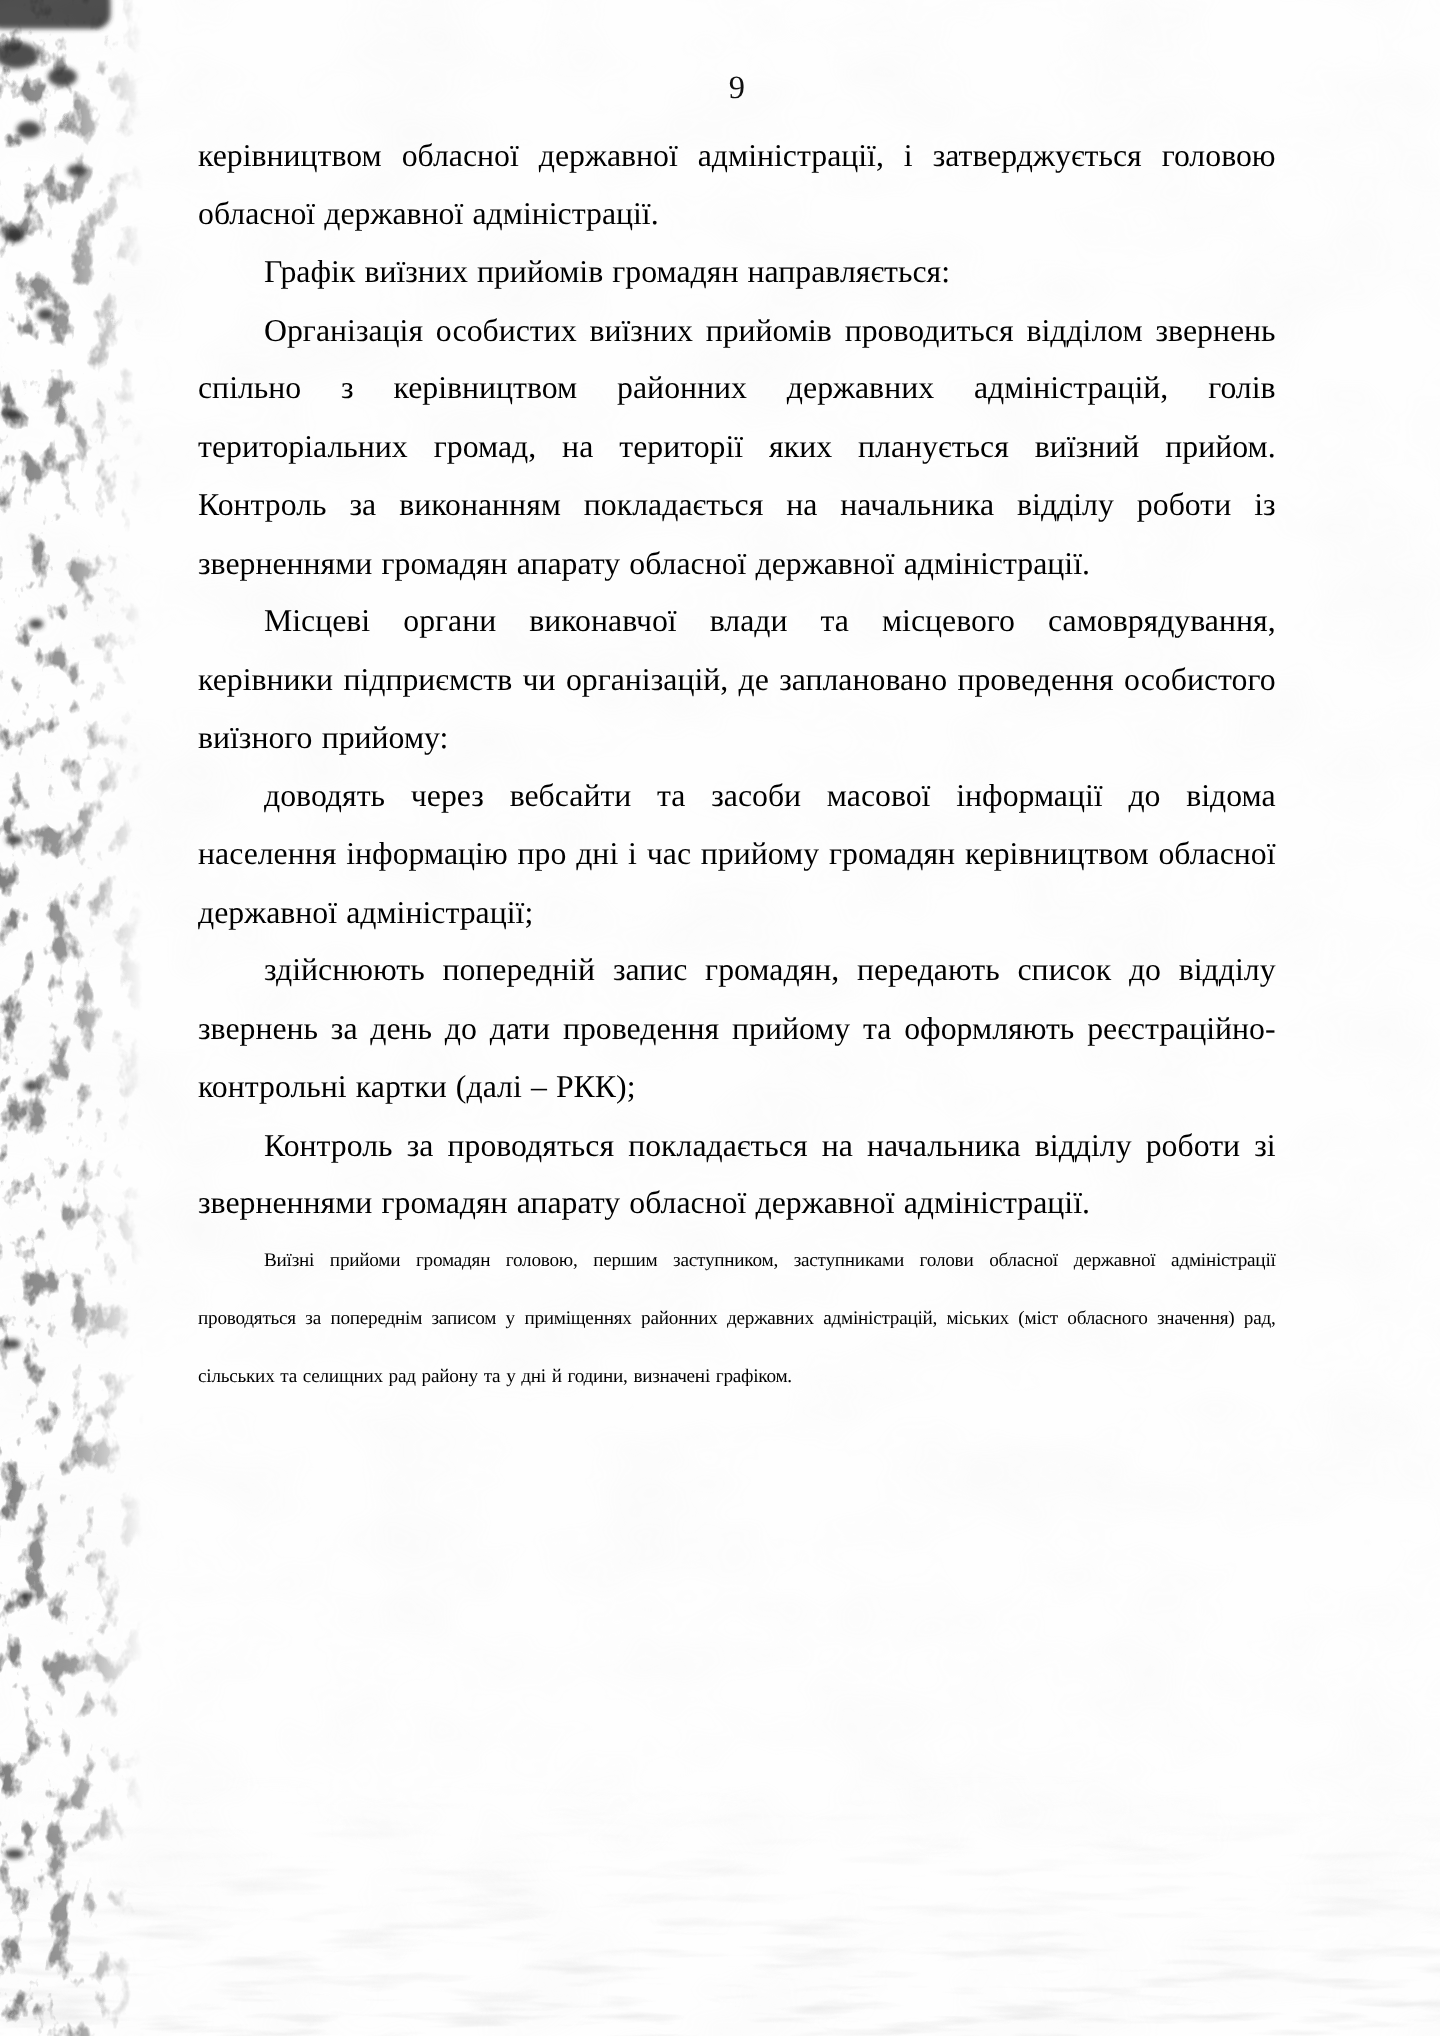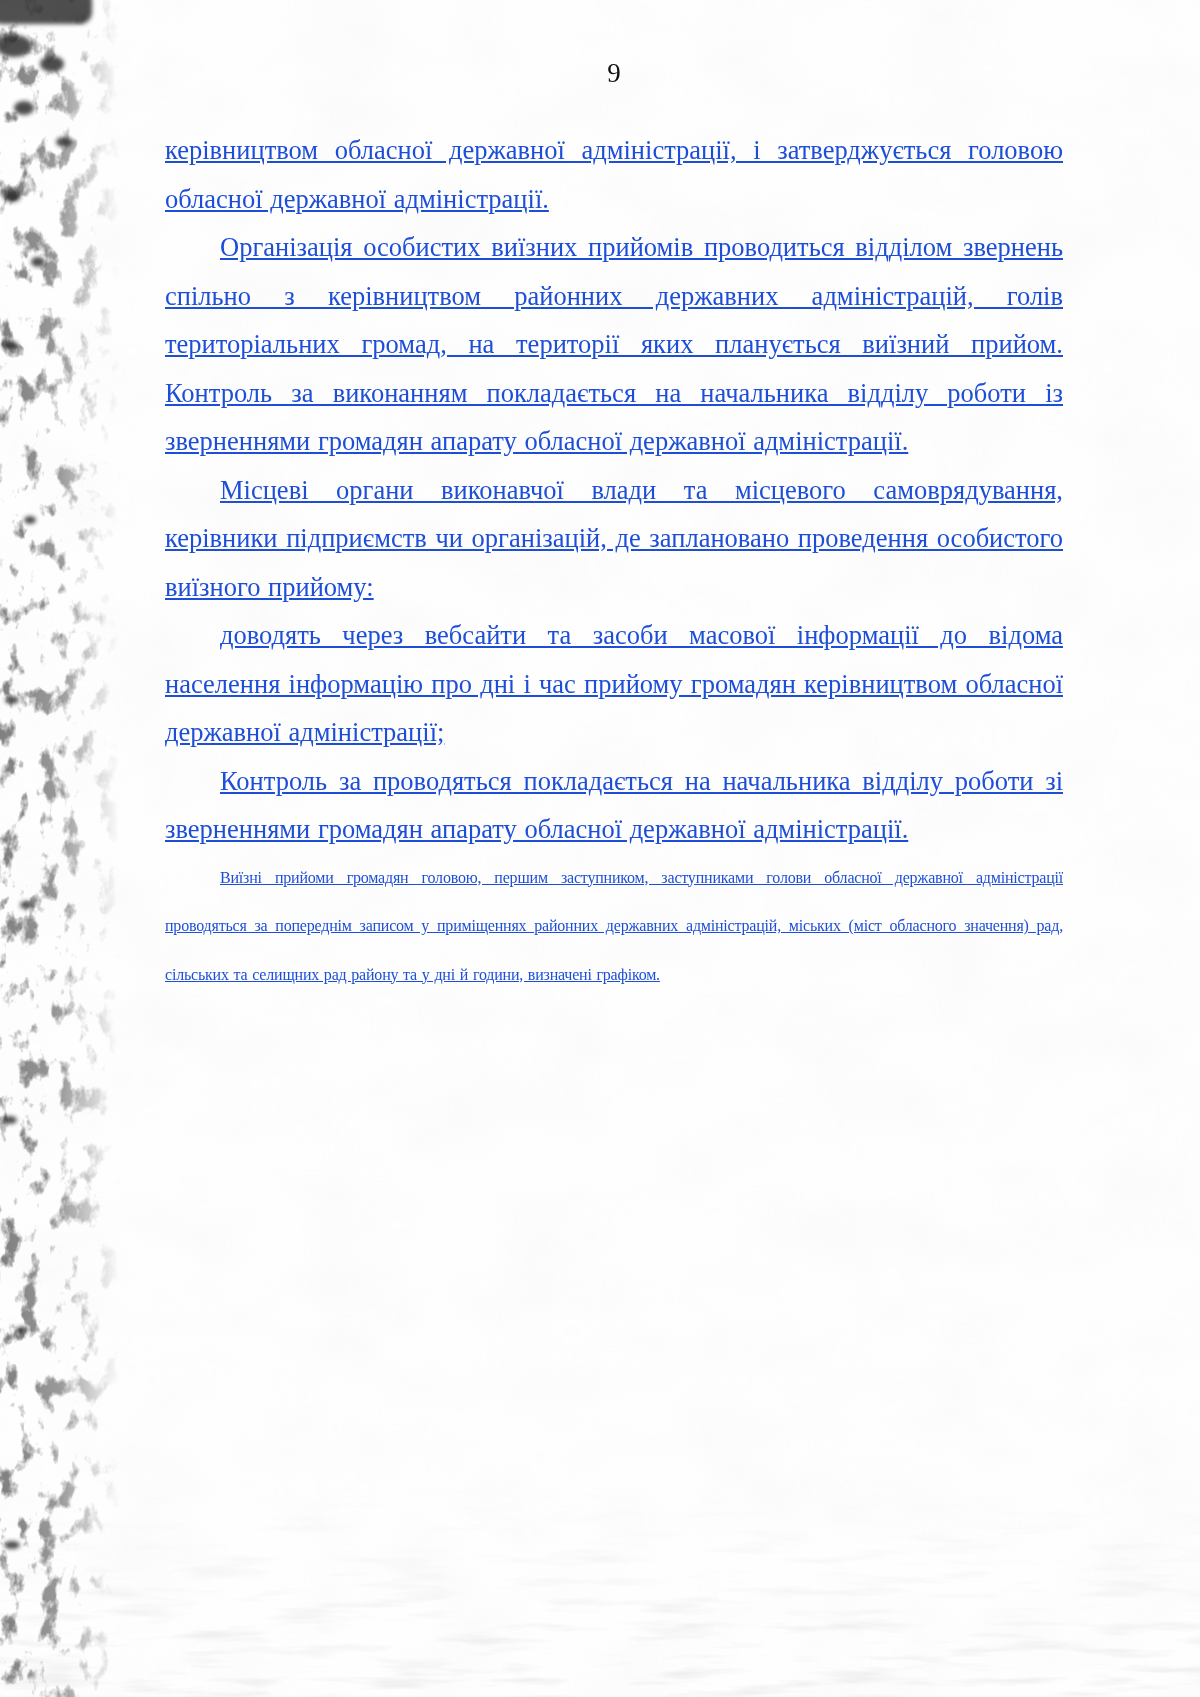--- a/index.html
+++ b/index.html
@@ -16,27 +16,26 @@
   }
   .page-number {
     position: absolute;
     top: 58px; left: 165px; width: 898px;
     text-align: center;
     font-size: 27px;
     color: #101010;
   }
   .doc-body {
     position: absolute;
-    top: 126px; left: 165px; width: 898px;
+    top: 105px; left: 165px; width: 898px;
     font-size: 26.5px;
     line-height: 48.5px;
-    color: #1d4ed8;
+    color: #000000;
     text-align: justify;
     word-spacing: 1px;
-    text-decoration: underline;
   }
   .para { margin: 0; text-indent: 55px; }
   .para.no-indent { text-indent: 0; }
   .para.compact { font-size: 16px; letter-spacing: -0.2px; }
   .noise-left {
     position: absolute; left: 0; top: 0;
     pointer-events: none;
   }
   .noise-bottom {
     position: absolute; left: 0; bottom: 0;
@@ -115,20 +114,22 @@
         <rect width="220" height="220" fill="url(#g-vfade)"></rect>
       </mask>
     </defs>
     <rect width="220" height="220" filter="url(#f-bottom)" mask="url(#m-bottom)" opacity="0.45"></rect>
   </svg>
 
   <div class="page-number">9</div>
 
   <div class="doc-body">
       <p class="para no-indent">керівництвом обласної державної адміністрації, і затверджується головою обласної державної адміністрації.</p>
+      <p class="para">Графік виїзних прийомів громадян направляється:</p>
       <p class="para">Організація особистих виїзних прийомів проводиться відділом звернень спільно з керівництвом районних державних адміністрацій, голів територіальних громад, на території яких планується виїзний прийом. Контроль за виконанням покладається на начальника відділу роботи із зверненнями громадян апарату обласної державної адміністрації.</p>
       <p class="para">Місцеві органи виконавчої влади та місцевого самоврядування, керівники підприємств чи організацій, де заплановано проведення особистого виїзного прийому:</p>
       <p class="para">доводять через вебсайти та засоби масової інформації до відома населення інформацію про дні і час прийому громадян керівництвом обласної державної адміністрації;</p>
+      <p class="para">здійснюють попередній запис громадян, передають список до відділу звернень за день до дати проведення прийому та оформляють реєстраційно-контрольні картки (далі – РКК);</p>
       <p class="para">Контроль за проводяться покладається на начальника відділу роботи зі зверненнями громадян апарату обласної державної адміністрації.</p>
       <p class="para compact">Виїзні прийоми громадян головою, першим заступником, заступниками голови обласної державної адміністрації проводяться за попереднім записом у приміщеннях районних державних адміністрацій, міських (міст обласного значення) рад, сільських та селищних рад району та у дні й години, визначені графіком.</p>
     </div>
 
 </div>
 
 </body></html>

